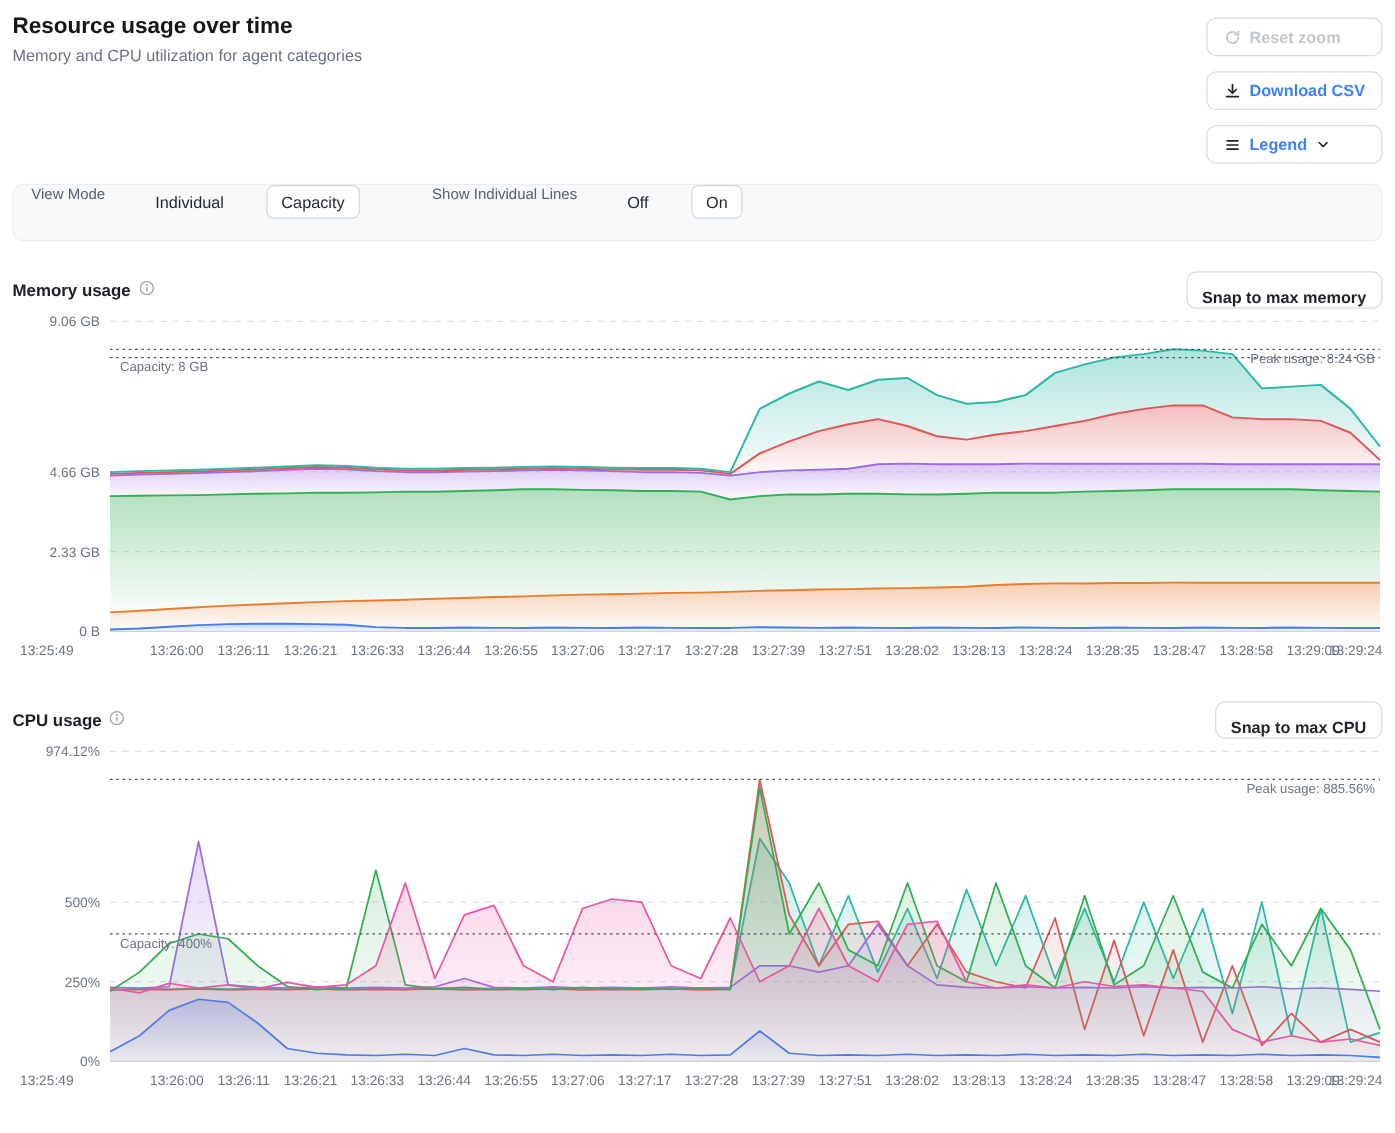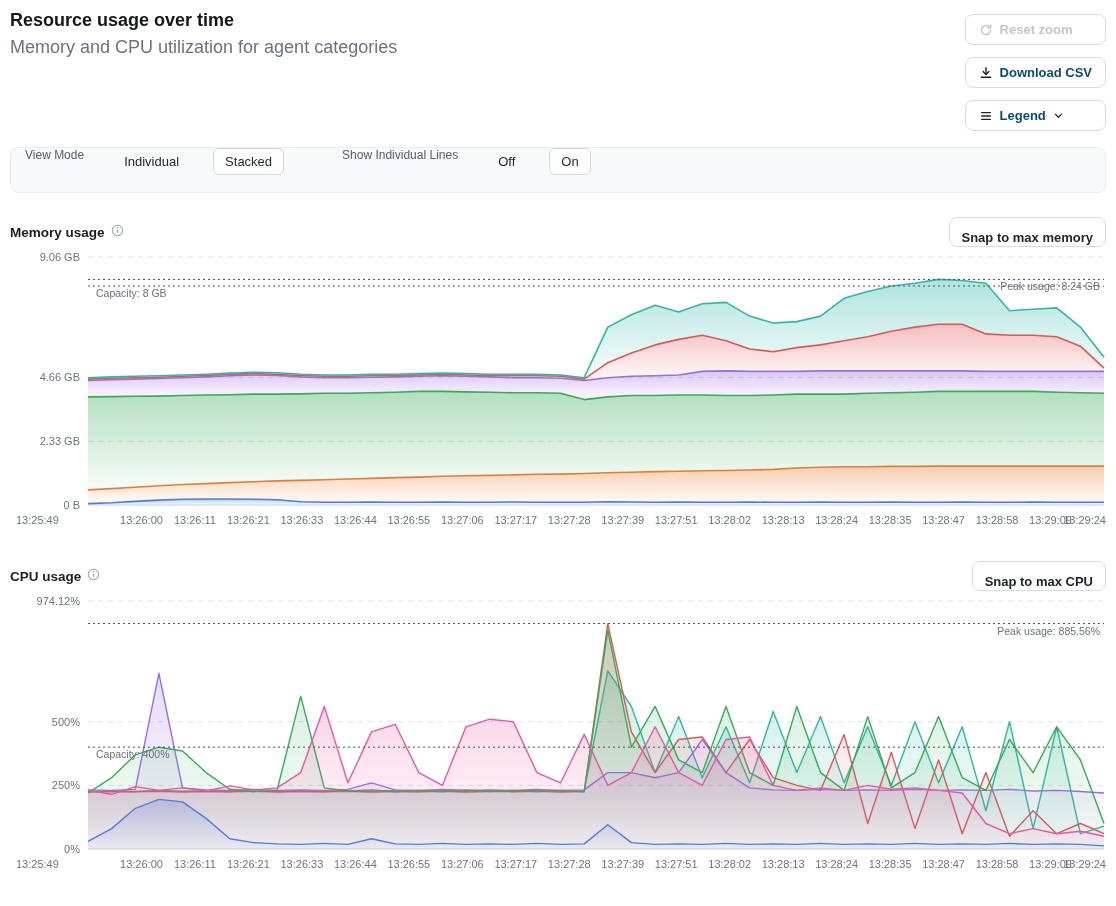--- a/index.html
+++ b/index.html
@@ -2,25 +2,25 @@
 <html><head>
 <meta charset="utf-8">
 <style>
   * { box-sizing: border-box; }
   body { margin:0; background:#fff; font-family:"Liberation Sans", sans-serif; color:#111827; }
   .page { width:1116px; height:906px; padding:10px; overflow:hidden; position:relative; }
 
   
   .topbar { display:flex; justify-content:space-between; align-items:flex-start; }
   .titles h1 { margin:0; font-size:18px; font-weight:700; color:#14171a; }
-  .titles p { margin:6px 0 16px; font-size:18px; color:#6b7280; }
+  .titles p { margin:6px 0 16px; font-size:13px; color:#6b7280; }
   .top-actions { display:flex; gap:12px; margin-top:4px;flex-direction:column; }
   .btn { display:inline-flex; align-items:center; gap:7px; height:31px; padding:0 13px;
          border:1px solid #d8dce1; border-radius:8px; background:#fff; font-size:13px;
-         font-weight:600; color:#0c4a6e; cursor:pointer; font-family:inherit; }
+         font-weight:600; color:#3b82f6; cursor:pointer; font-family:inherit; }
   .btn.disabled { color:#c2c7cd; cursor:default; }
   .btn svg { display:block; }
 
   
   .toolbar { margin-top:16px; height:46px; background:#f8f9fa; border:1px solid #ecedef;
              border-radius:8px; display:flex; align-items:flex-start; padding:0 14px; gap:22px; }
   .tb-label { font-size:12px; color:#57606a; margin-right:6px; }
   .tb-label.gap { margin-left:36px; }
   .tb-opt { border:1px solid transparent; background:transparent; font-size:13px; color:#24292f;
             padding:5px 11px; border-radius:6px; cursor:pointer; font-family:inherit; }
@@ -86,21 +86,21 @@
             <path d="M3.5 6 8 10.5 12.5 6"></path>
           </svg>
         </span>
       </button>
     </div>
   </header>
 
   <div class="toolbar">
     <span class="tb-label">View Mode</span>
     <button class="tb-opt">Individual</button>
-    <button class="tb-opt selected">Stacked</button>
+    <button class="tb-opt selected">Capacity</button>
     <span class="tb-label gap">Show Individual Lines</span>
     <button class="tb-opt">Off</button>
     <button class="tb-opt selected">On</button>
   </div>
 
   <section>
     <div class="sec-head">
       <div class="sec-title">
         <span>Memory usage</span>
         <span>

